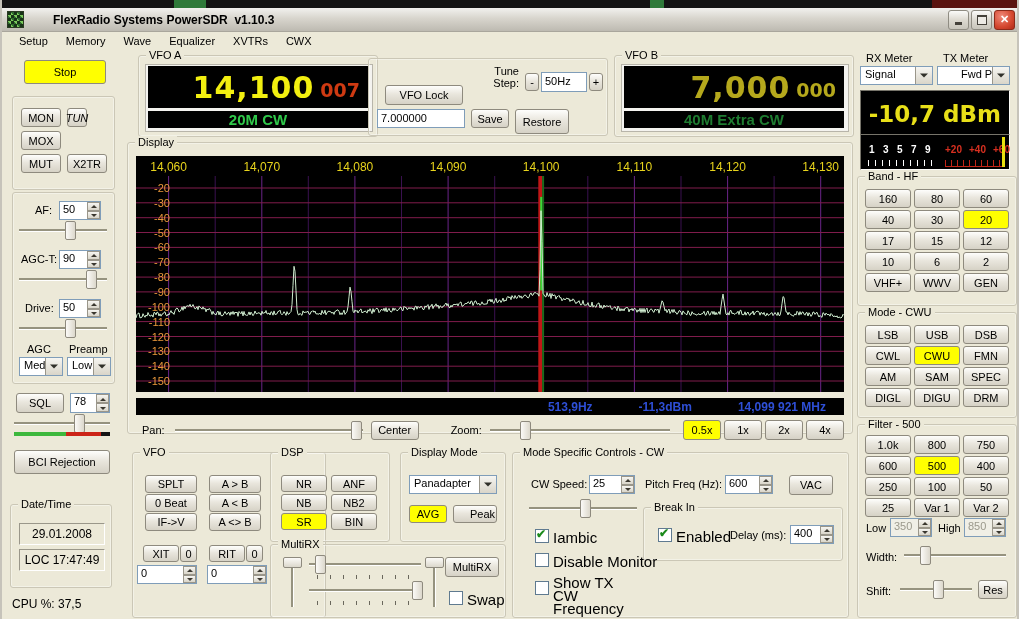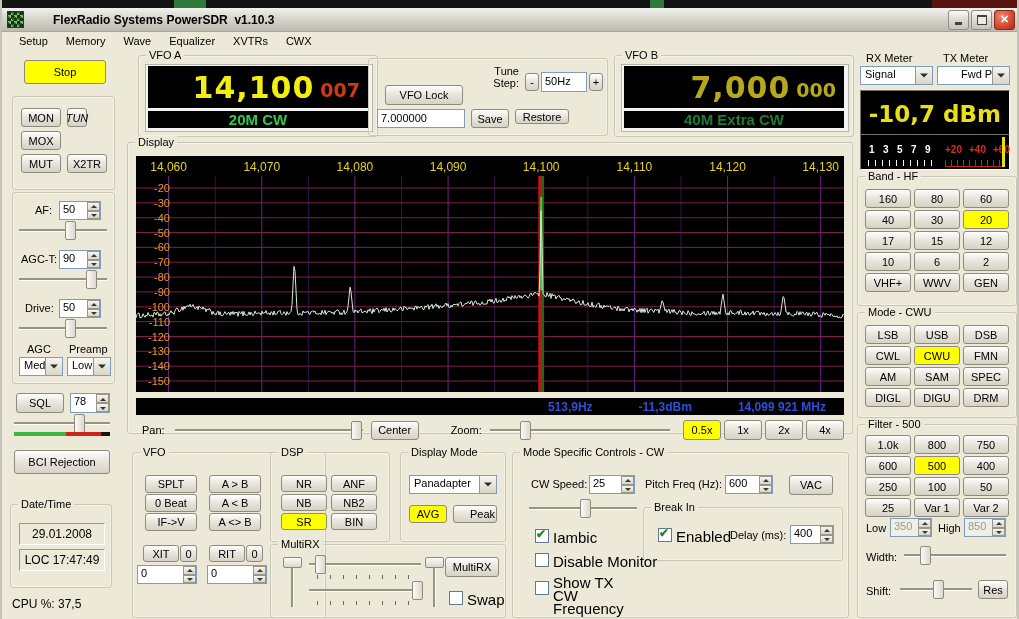--- a/index.html
+++ b/index.html
@@ -217,21 +217,21 @@
   </div>
 
   <div class="group" style="left:366px;top:58px;width:238px;height:76px;">
     <div class="btn" style="left:16px;top:26px;width:78px;height:20px;">VFO Lock</div>
     <span class="lbl" style="left:106px;top:6px;width:44px;text-align:right;white-space:normal;line-height:12px;">Tune Step:</span>
     <div class="btn" style="left:156px;top:14px;width:14px;height:18px;">-</div>
     <div class="input-box" style="left:172px;top:13px;width:46px;height:20px;">50Hz</div>
     <div class="btn" style="left:220px;top:14px;width:14px;height:18px;">+</div>
     <div class="input-box" style="left:8px;top:50px;width:88px;height:19px;">7.000000</div>
     <div class="btn" style="left:102px;top:50px;width:38px;height:19px;">Save</div>
-    <div class="btn" style="left:146px;top:50px;width:54px;height:15px;">Restore</div>
+    <div class="btn" style="left:146px;top:50px;width:54px;height:25px;">Restore</div>
   </div>
 
   <div class="group" style="left:612px;top:55px;width:238px;height:80px;">
     <span class="glabel">VFO B</span>
     <div class="vfo-panel" style="left:6px;top:8px;width:226px;height:66px;"></div>
     <div class="vfo-main" style="left:9px;top:10px;width:220px;height:42px;">
       <span class="vfo-digits" style="color:#b5a81c;">7,000</span>
       <span class="vfo-digits-sm" style="color:#b5a81c;">000</span>
     </div>
     <div class="vfo-band" style="left:9px;top:55px;width:220px;height:17px;color:#1e7c30;">40M Extra CW</div>

